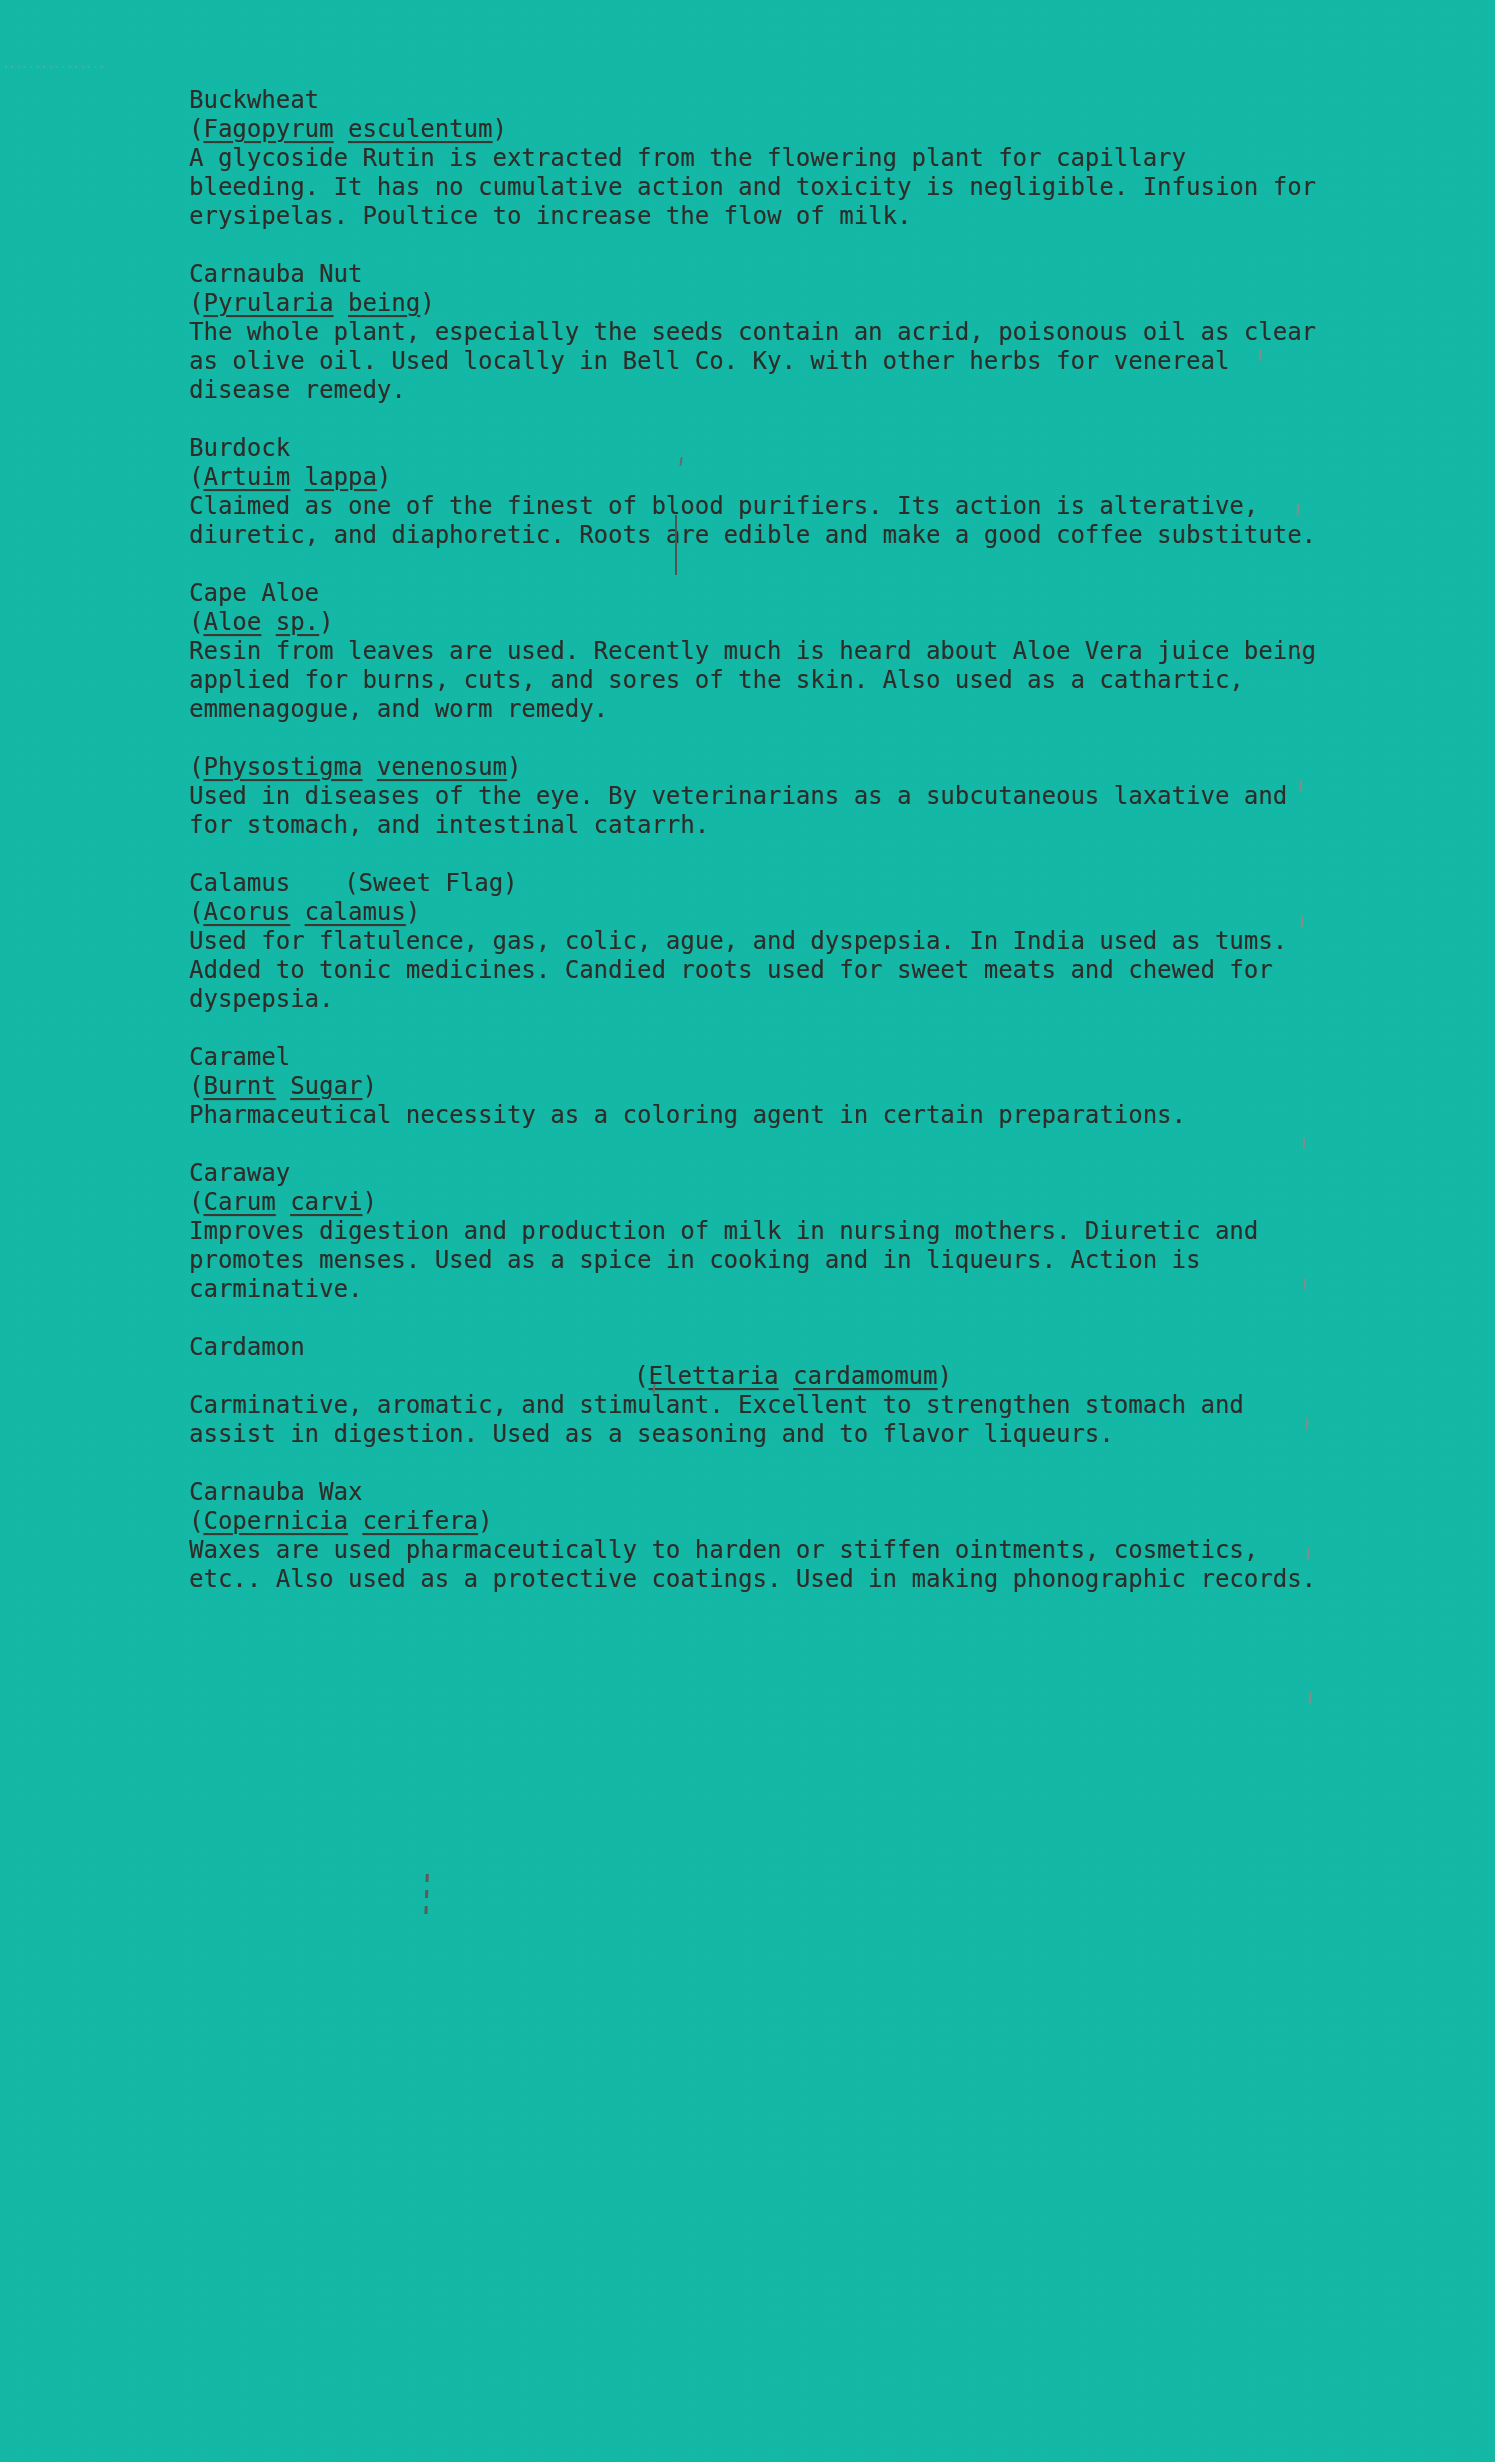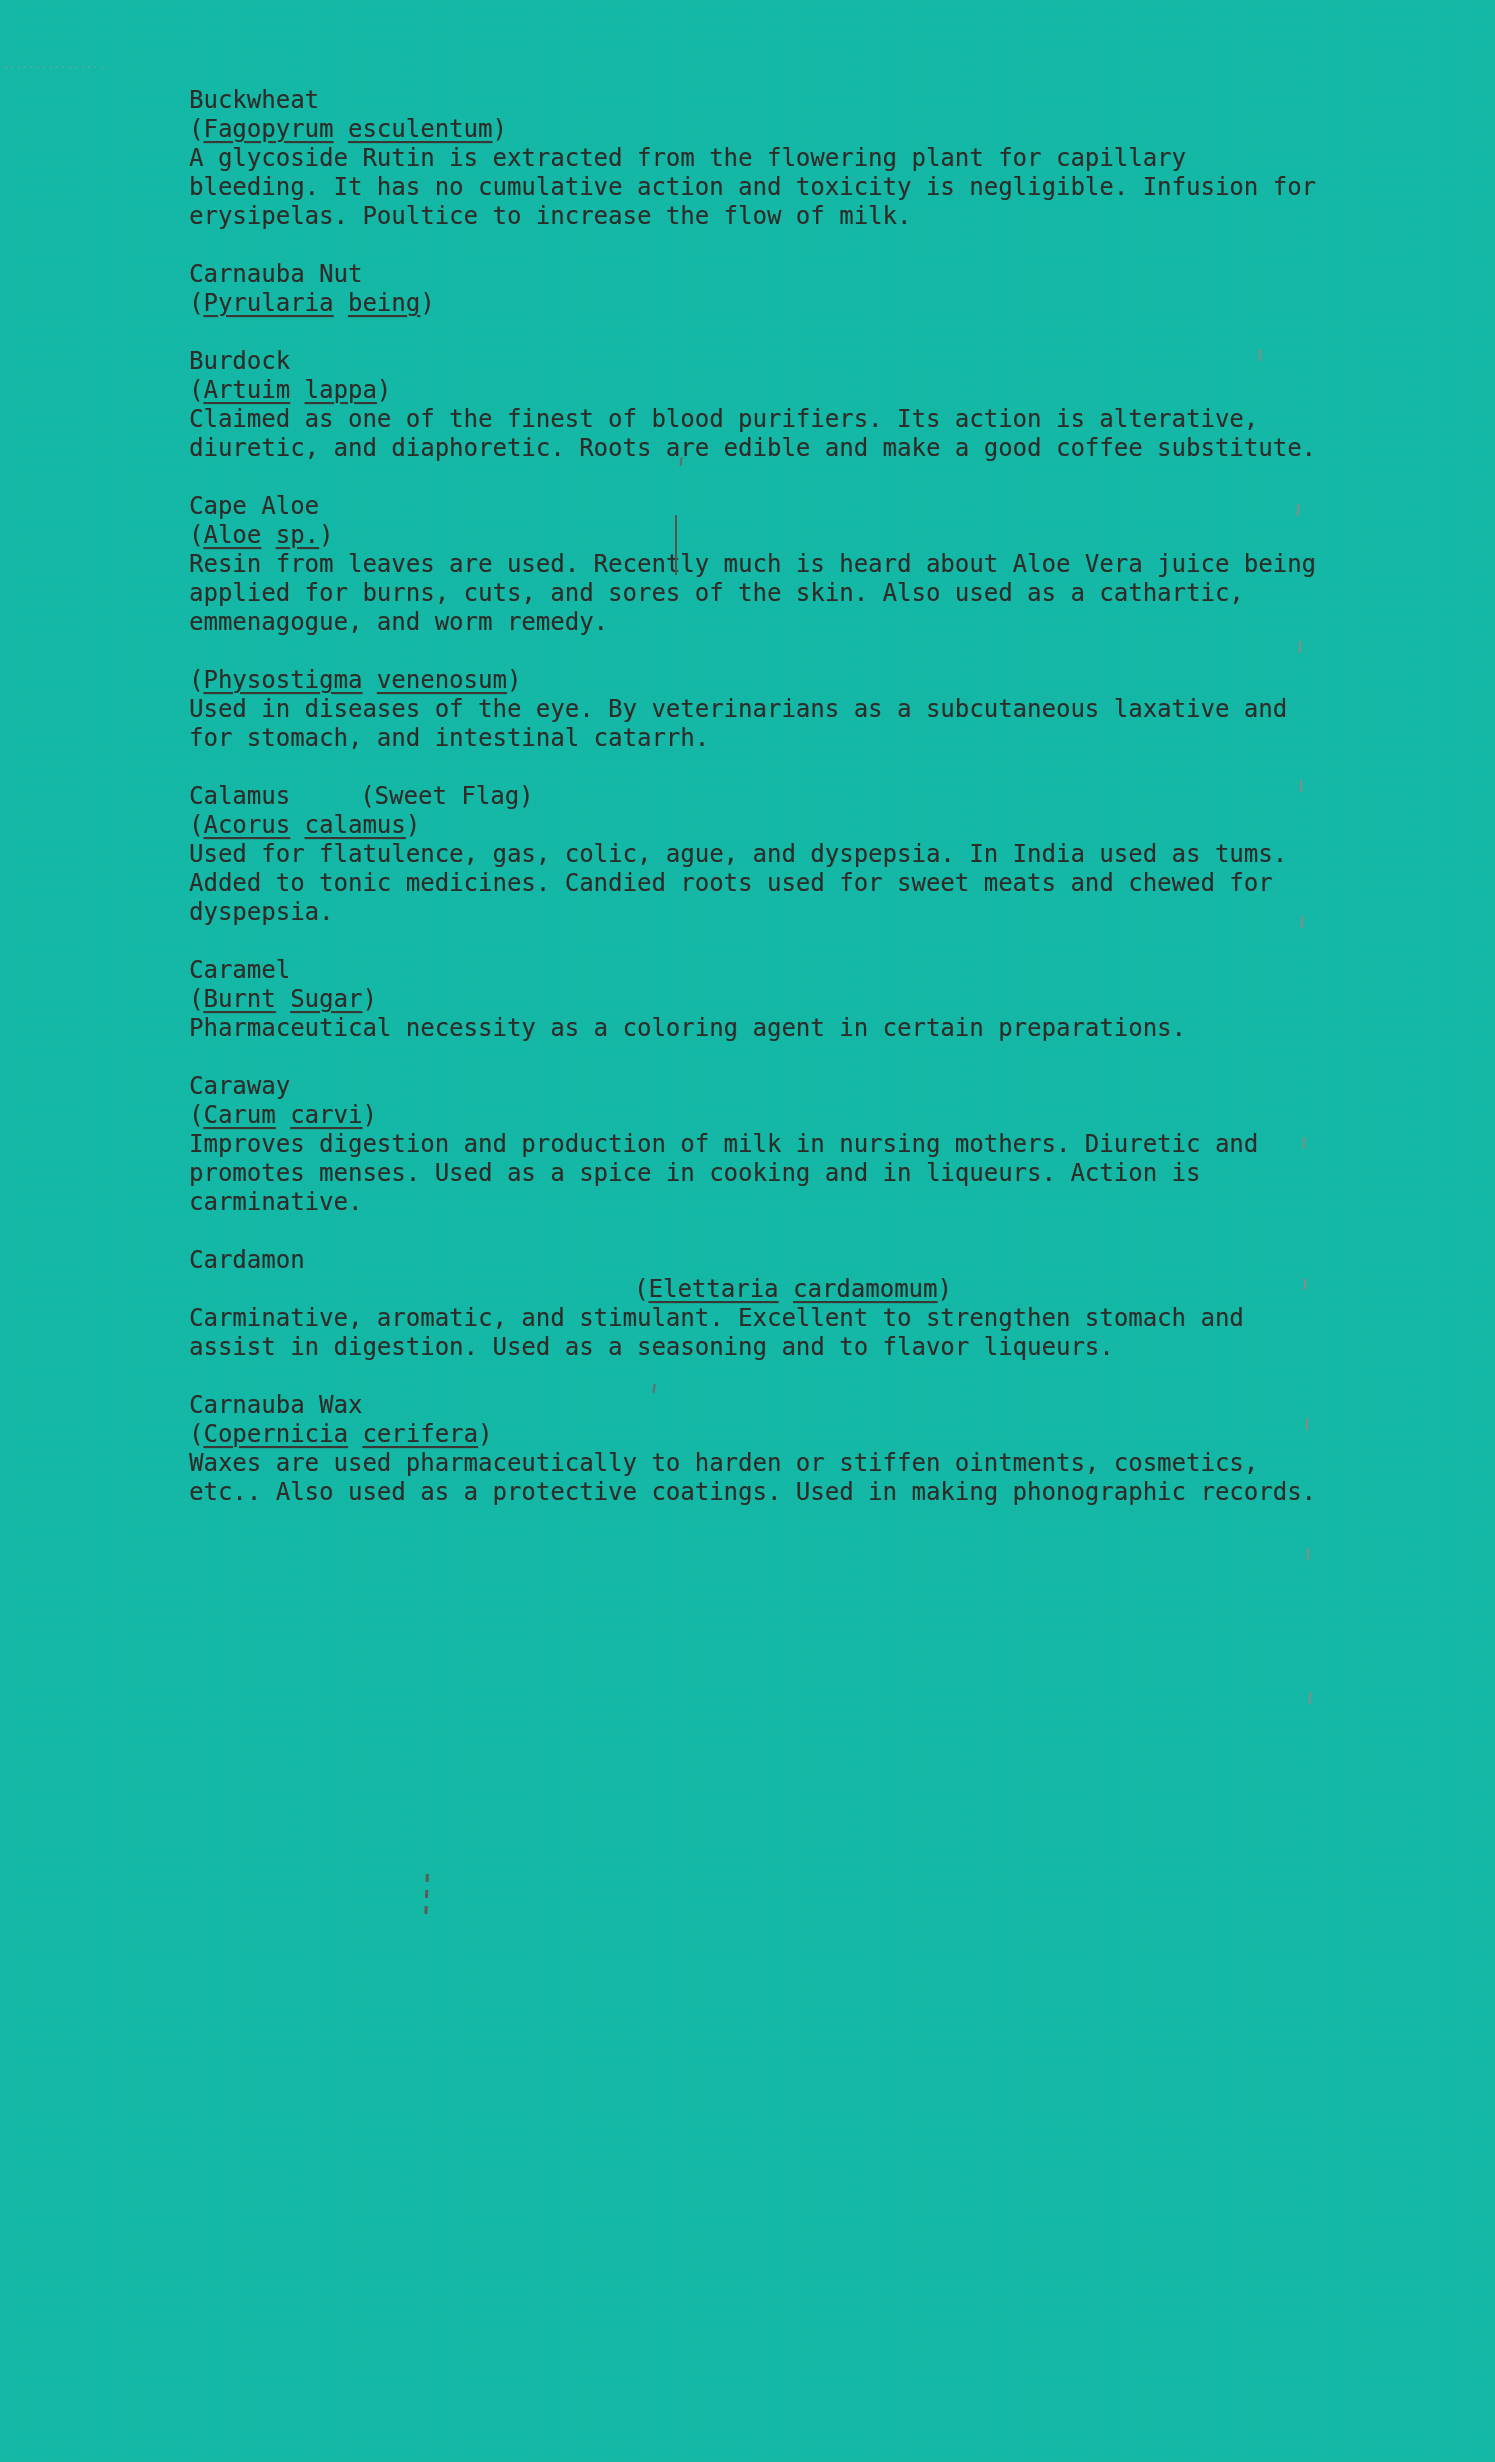--- a/index.html
+++ b/index.html
@@ -25,21 +25,21 @@
   }
   .content {
     position: absolute;
     left: 189px;
     top: 86px;
     width: 1208px;
     text-shadow: 0.4px 0.4px 0 rgba(46,44,40,0.30);
   }
   .entry { margin: 0 0 29px 0; }
   .name-line { white-space: pre; }
-  .alt { display: inline-block; margin-left: 70px; }
+  .alt { display: inline-block; margin-left: 54px; }
   .binomial .u {
     text-decoration: underline;
     text-decoration-thickness: 2.1px;
     text-underline-offset: 4.1px;
     text-decoration-color: #3a3833;
   }
   .heavy { font-weight: normal; text-align: center; }
   .desc { white-space: pre-line; }
 
   
@@ -67,20 +67,23 @@
       <div class="name-line"><span>Buckwheat</span><span class="alt"></span></div>
       <div class="binomial">(<span class="u">Fagopyrum</span> <span class="u">esculentum</span>)</div>
       <div class="desc">A glycoside Rutin is extracted from the flowering plant for capillary
 bleeding. It has no cumulative action and toxicity is negligible. Infusion for
 erysipelas. Poultice to increase the flow of milk.</div>
     </section>
 
     <section class="entry">
       <div class="name-line"><span>Carnauba Nut</span><span class="alt"></span></div>
       <div class="binomial">(<span class="u">Pyrularia</span> <span class="u">being</span>)</div>
+      <div class="desc">The whole plant, especially the seeds contain an acrid, poisonous oil as clear
+as olive oil. Used locally in Bell Co. Ky. with other herbs for venereal
+disease remedy.</div>
     </section>
 
     <section class="entry">
       <div class="name-line"><span>Burdock</span><span class="alt"></span></div>
       <div class="binomial">(<span class="u">Artuim</span> <span class="u">lappa</span>)</div>
       <div class="desc">Claimed as one of the finest of blood purifiers. Its action is alterative,
 diuretic, and diaphoretic. Roots are edible and make a good coffee substitute.</div>
     </section>
 
     <section class="entry">

